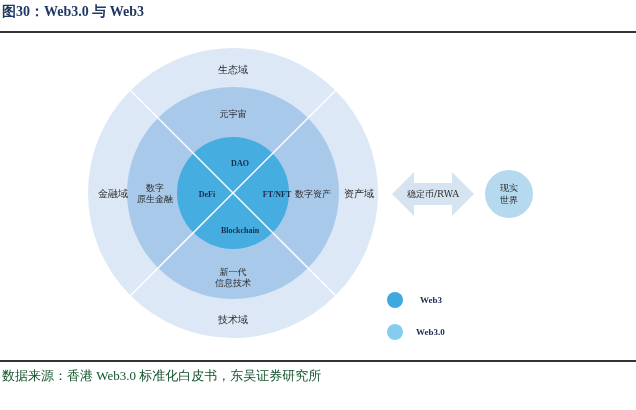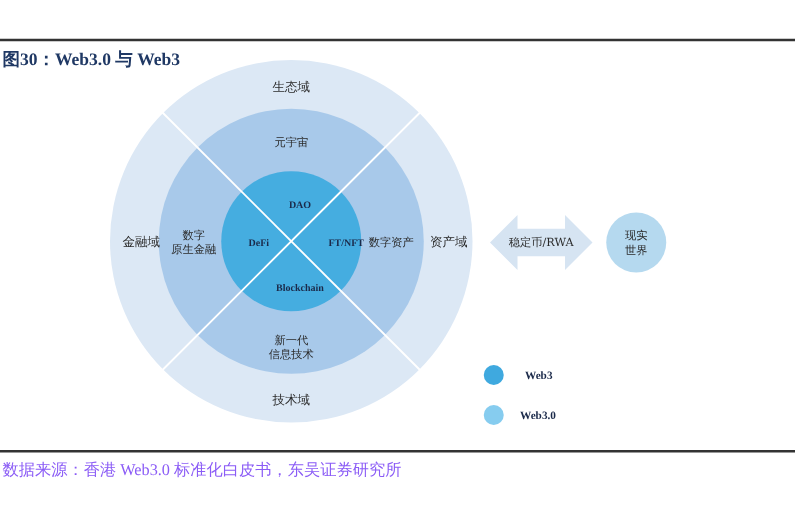--- a/index.html
+++ b/index.html
@@ -1,22 +1,22 @@
 <!DOCTYPE html>
 <html><head>
   <meta charset="utf-8">
   <style>
     html, body { margin: 0; padding: 0; background: #ffffff; }
     body { width: 636px; height: 410px; position: relative; overflow: hidden;
            font-family: "DejaVu Serif", "Liberation Serif", serif; }
     .fig-title { position: absolute; left: 2px; top: 3px; font-size: 14px; font-weight: bold;
-                 color: #1f3864; font-family: "Liberation Serif", "DejaVu Serif", serif; margin-top: 36px; }
+                 color: #1f3864; font-family: "Liberation Serif", "DejaVu Serif", serif; }
     .rule-top { position: absolute; left: 0; top: 31px; width: 636px; height: 2px; background: #333; }
     .rule-bottom { position: absolute; left: 0; top: 360px; width: 636px; height: 2px; background: #333; }
-    .source { position: absolute; left: 2px; top: 367px; font-size: 13px; color: #8b5cf6;
+    .source { position: absolute; left: 2px; top: 367px; font-size: 13px; color: #14532d;
               font-family: "Liberation Serif", "DejaVu Serif", serif; }
     svg.diagram { position: absolute; left: 0; top: 0; }
     .lbl-cn { font-size: 9px; fill: #2a2a2a; font-family: "DejaVu Serif", serif; }
     .lbl-cn-big { font-size: 10px; fill: #2a2a2a; font-family: "DejaVu Serif", serif; }
     .lbl-en { font-size: 8px; font-weight: bold; fill: #1b2a4a; font-family: "Liberation Serif", serif; }
     .lbl-legend { font-size: 9px; font-weight: bold; fill: #1b2a4a; font-family: "Liberation Serif", serif; }
   </style>
 </head>
 <body>
 

